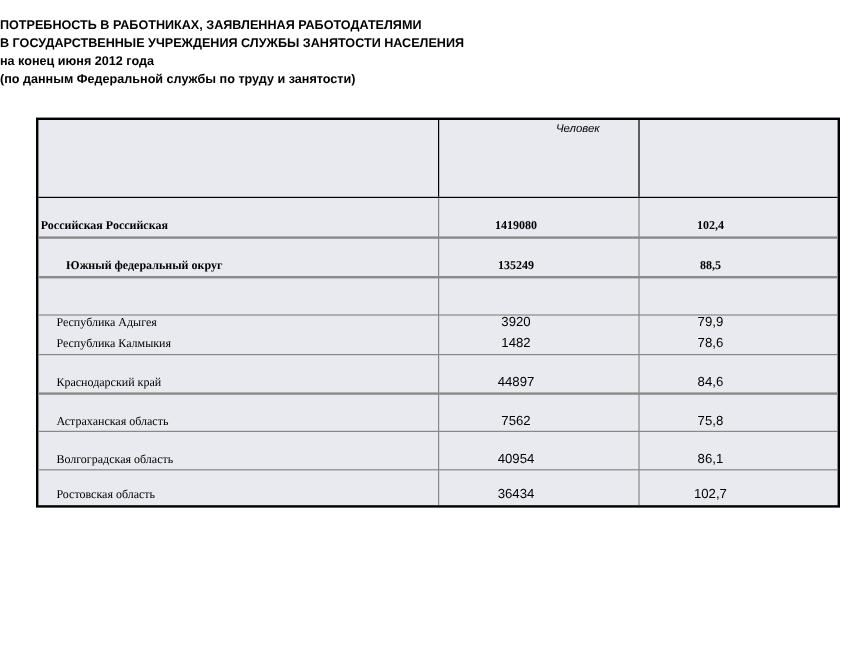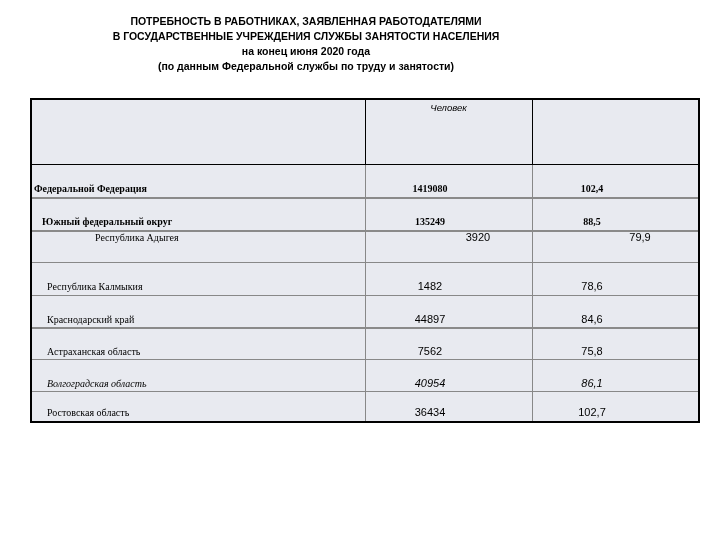--- a/index.html
+++ b/index.html
@@ -1,19 +1,18 @@
 <!DOCTYPE html>
 <html><head>
   <meta charset="utf-8">
   <style>
     html, body { margin: 0; padding: 0; background: #ffffff; }
     body { width: 720px; height: 540px; position: relative; overflow: hidden; }
     .title-block {
       position: absolute; left: 0; top: 14px; width: 612px;
-      text-align: center;
       font-family: "Liberation Sans", sans-serif;
       font-weight: bold; font-size: 10.5px; line-height: 15px; color: #000;
     }
     .title-block div { white-space: nowrap; }
     .tbl {
       position: absolute; left: 30px; top: 98px;
       width: 670px; height: 325px;
       background: #e8eaf0;
       border: 2px solid #000;
       box-sizing: border-box;
@@ -31,60 +30,60 @@
     }
     .row { position: absolute; left: 0; right: 0; height: 32px; }
     .cell {
       position: absolute; bottom: 3px;
       font-family: "Liberation Serif", serif; font-size: 10px; color: #000;
       white-space: nowrap;
     }
     .cell.num { font-family: "Liberation Sans", sans-serif; font-size: 11px; }
     .row.bold .cell { font-weight: bold; font-family: "Liberation Serif", serif; font-size: 10px; }
     .c-name { left: 2px; }
-    .c-name.indent1 { left: 10px; }
+    .c-name.indent1 { left: 23px; }
     .c-name.indent2 { left: 15px; }
     .c-people { left: 333px; width: 130px; text-align: center; }
     .c-pct { left: 500px; width: 120px; text-align: center; }
   </style>
 </head>
 <body>
 
 <div class="title-block">
   <div>ПОТРЕБНОСТЬ В РАБОТНИКАХ, ЗАЯВЛЕННАЯ РАБОТОДАТЕЛЯМИ</div>
   <div>В ГОСУДАРСТВЕННЫЕ УЧРЕЖДЕНИЯ СЛУЖБЫ ЗАНЯТОСТИ НАСЕЛЕНИЯ</div>
-  <div>на конец июня 2020 года</div>
+  <div>на конец июня 2012 года</div>
   <div>(по данным Федеральной службы по труду и занятости)</div>
 </div>
 
 <div class="tbl">
 
   <div class="vline dark" style="left:333px;"></div>
   <div class="vline dark" style="left:500px;"></div>
   <div class="vline gray" style="left:333px;"></div>
   <div class="vline gray" style="left:500px;"></div>
 
-  <div class="hdr" style="left:333px; width:167px; top:2px;">Человек</div>
+  <div class="hdr" style="left:333px; width:167px; top:2px;padding-left:33px;">Человек</div>
   <div class="hline dark" style="top:64px;"></div>
 
   <div class="row bold" style="top:65px;">
-    <span class="cell c-name">Федеральной Федерация</span>
+    <span class="cell c-name">Российская Российская</span>
     <span class="cell c-people">1419080</span>
     <span class="cell c-pct">102,4</span>
   </div>
   <div class="hline gray" style="top:97px;"></div>
 
   <div class="row bold" style="top:98px;">
     <span class="cell c-name indent1">Южный федеральный округ</span>
     <span class="cell c-people">135249</span>
     <span class="cell c-pct">88,5</span>
   </div>
   <div class="hline gray" style="top:130px;"></div>
 
-  <div class="row" style="top:114px;margin-left:48px;">
+  <div class="row" style="top:146px;">
     <span class="cell c-name indent2">Республика Адыгея</span>
     <span class="cell num c-people">3920</span>
     <span class="cell num c-pct">79,9</span>
   </div>
   <div class="hline thin" style="top:162px;"></div>
 
   <div class="row" style="top:163px;">
     <span class="cell c-name indent2">Республика Калмыкия</span>
     <span class="cell num c-people">1482</span>
     <span class="cell num c-pct">78,6</span>
@@ -98,21 +97,21 @@
   </div>
   <div class="hline gray" style="top:227px;"></div>
 
   <div class="row" style="top:228px;">
     <span class="cell c-name indent2">Астраханская область</span>
     <span class="cell num c-people">7562</span>
     <span class="cell num c-pct">75,8</span>
   </div>
   <div class="hline thin" style="top:259px;"></div>
 
-  <div class="row" style="top:260px;font-style:italic;">
+  <div class="row" style="top:260px;">
     <span class="cell c-name indent2">Волгоградская область</span>
     <span class="cell num c-people">40954</span>
     <span class="cell num c-pct">86,1</span>
   </div>
   <div class="hline thin" style="top:291px;"></div>
 
   <div class="row" style="top:292px; height:29px;padding-left:32px;">
     <span class="cell c-name indent2">Ростовская область</span>
     <span class="cell num c-people">36434</span>
     <span class="cell num c-pct">102,7</span>

